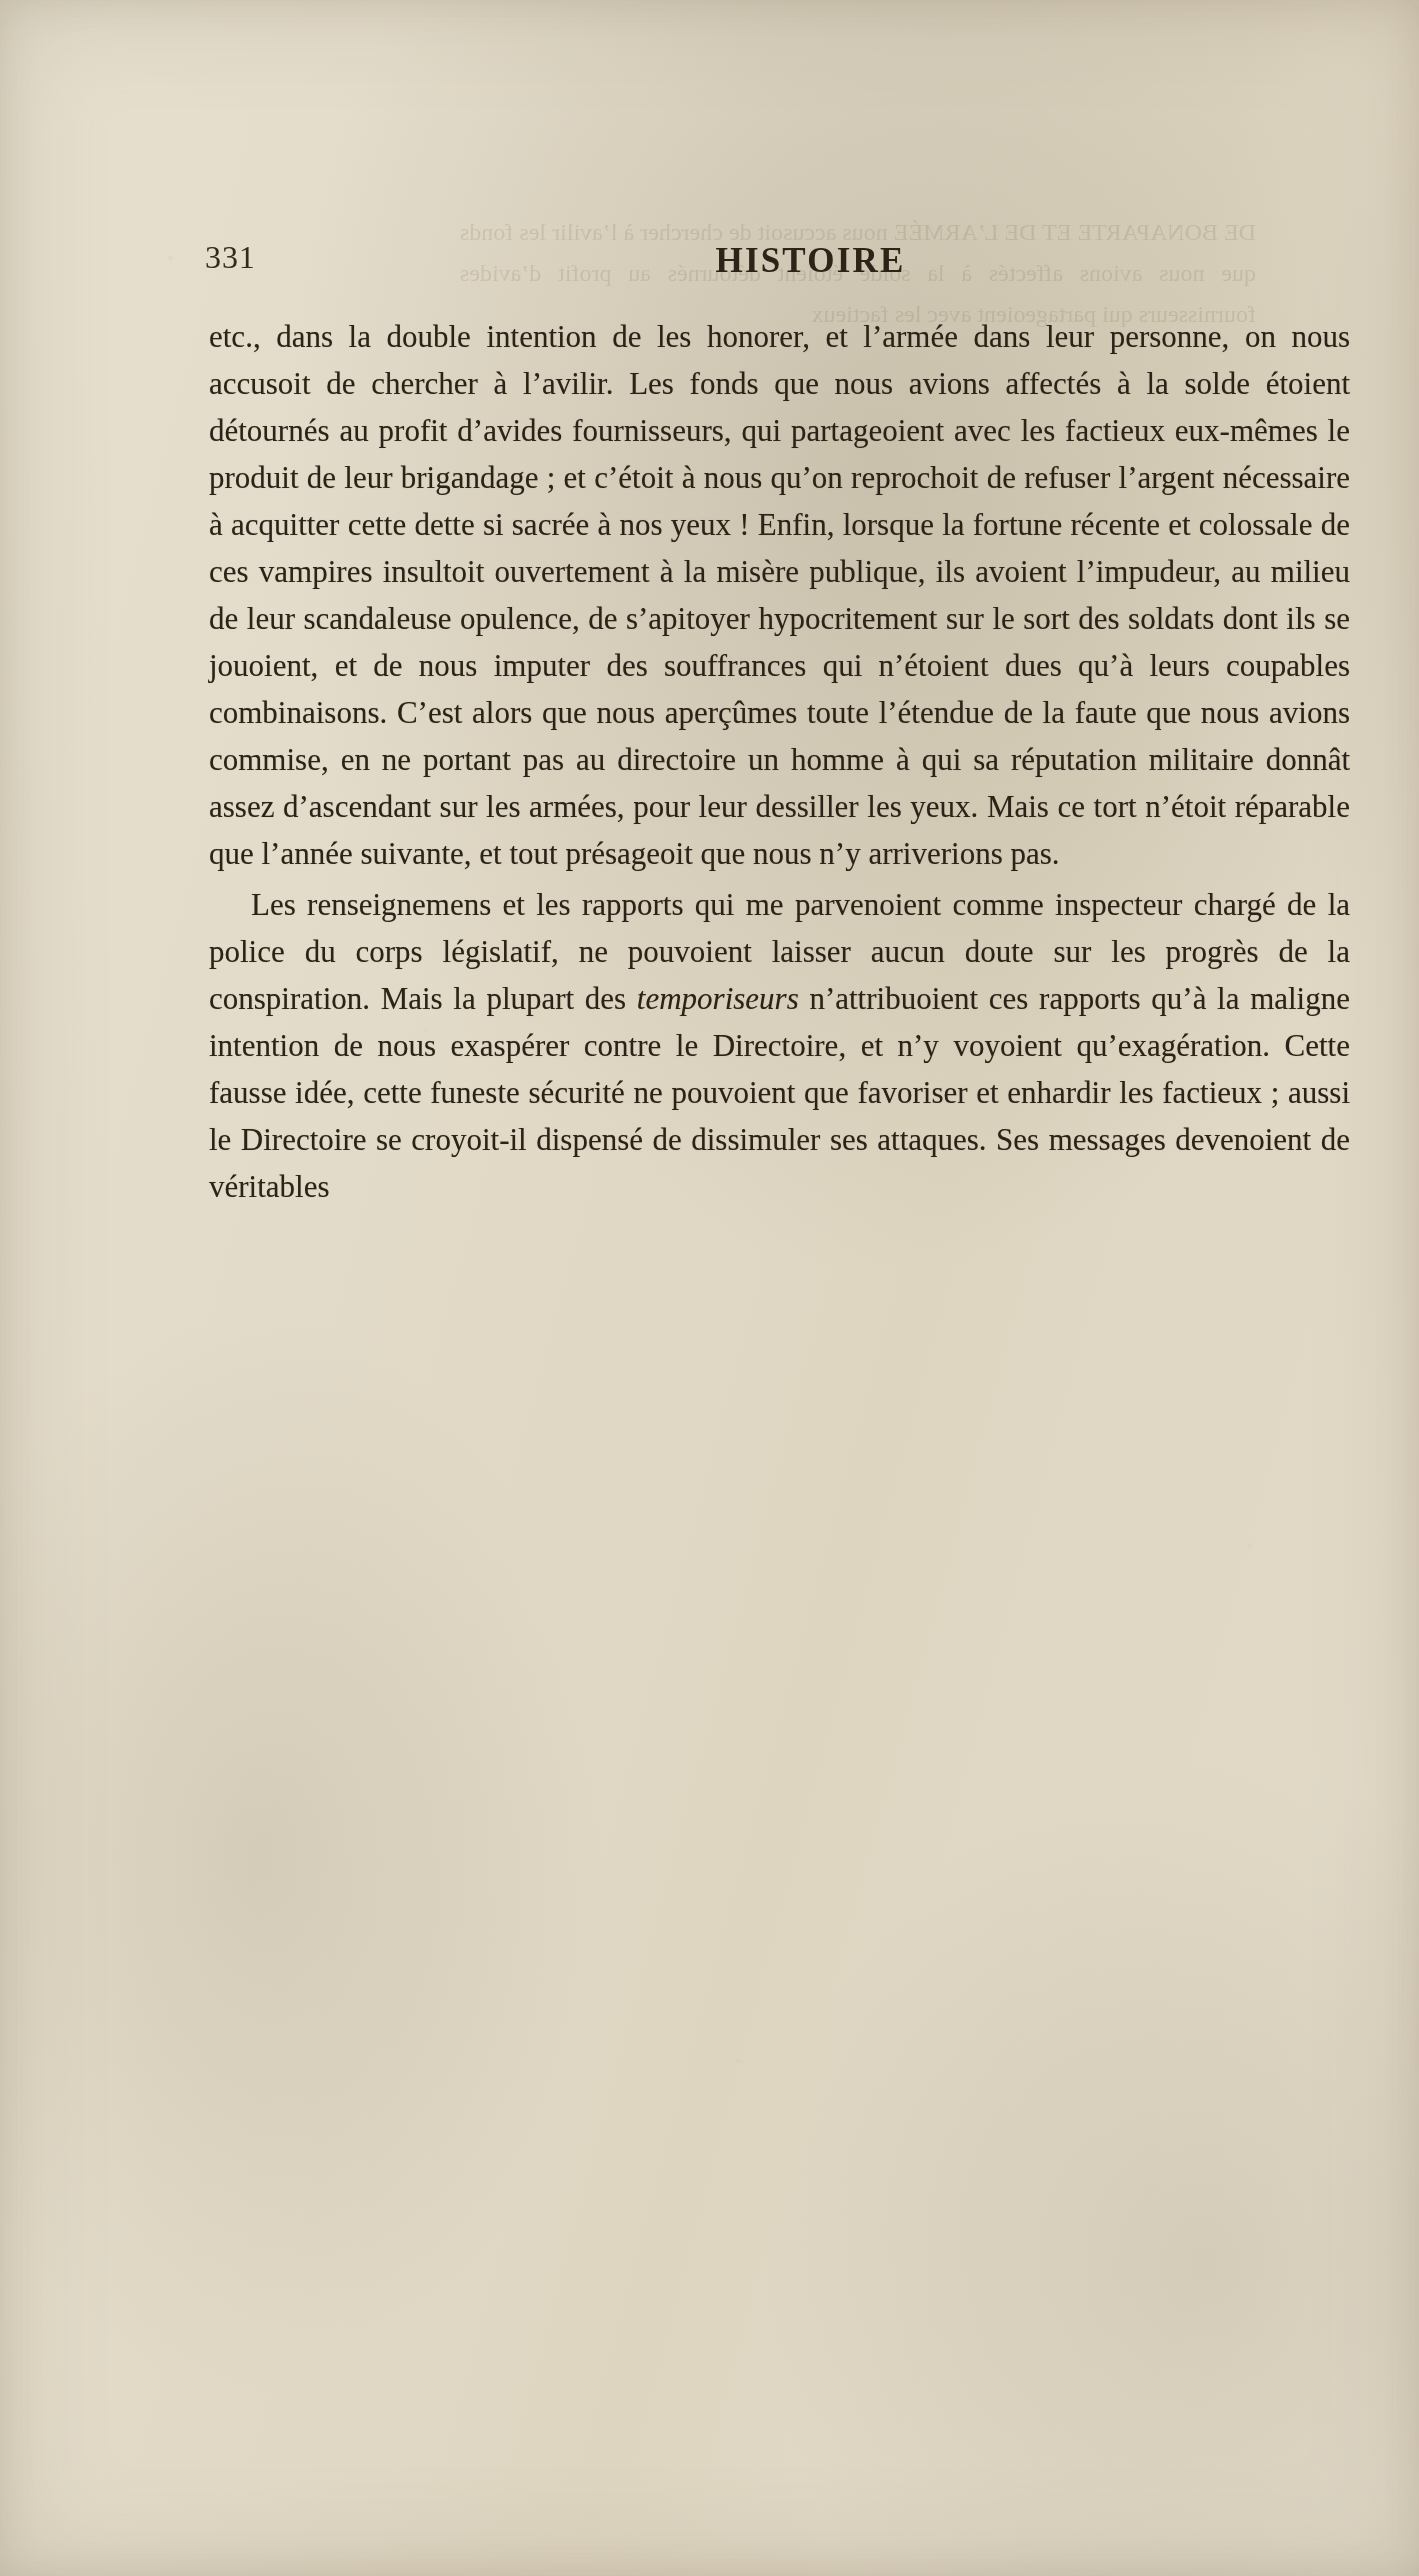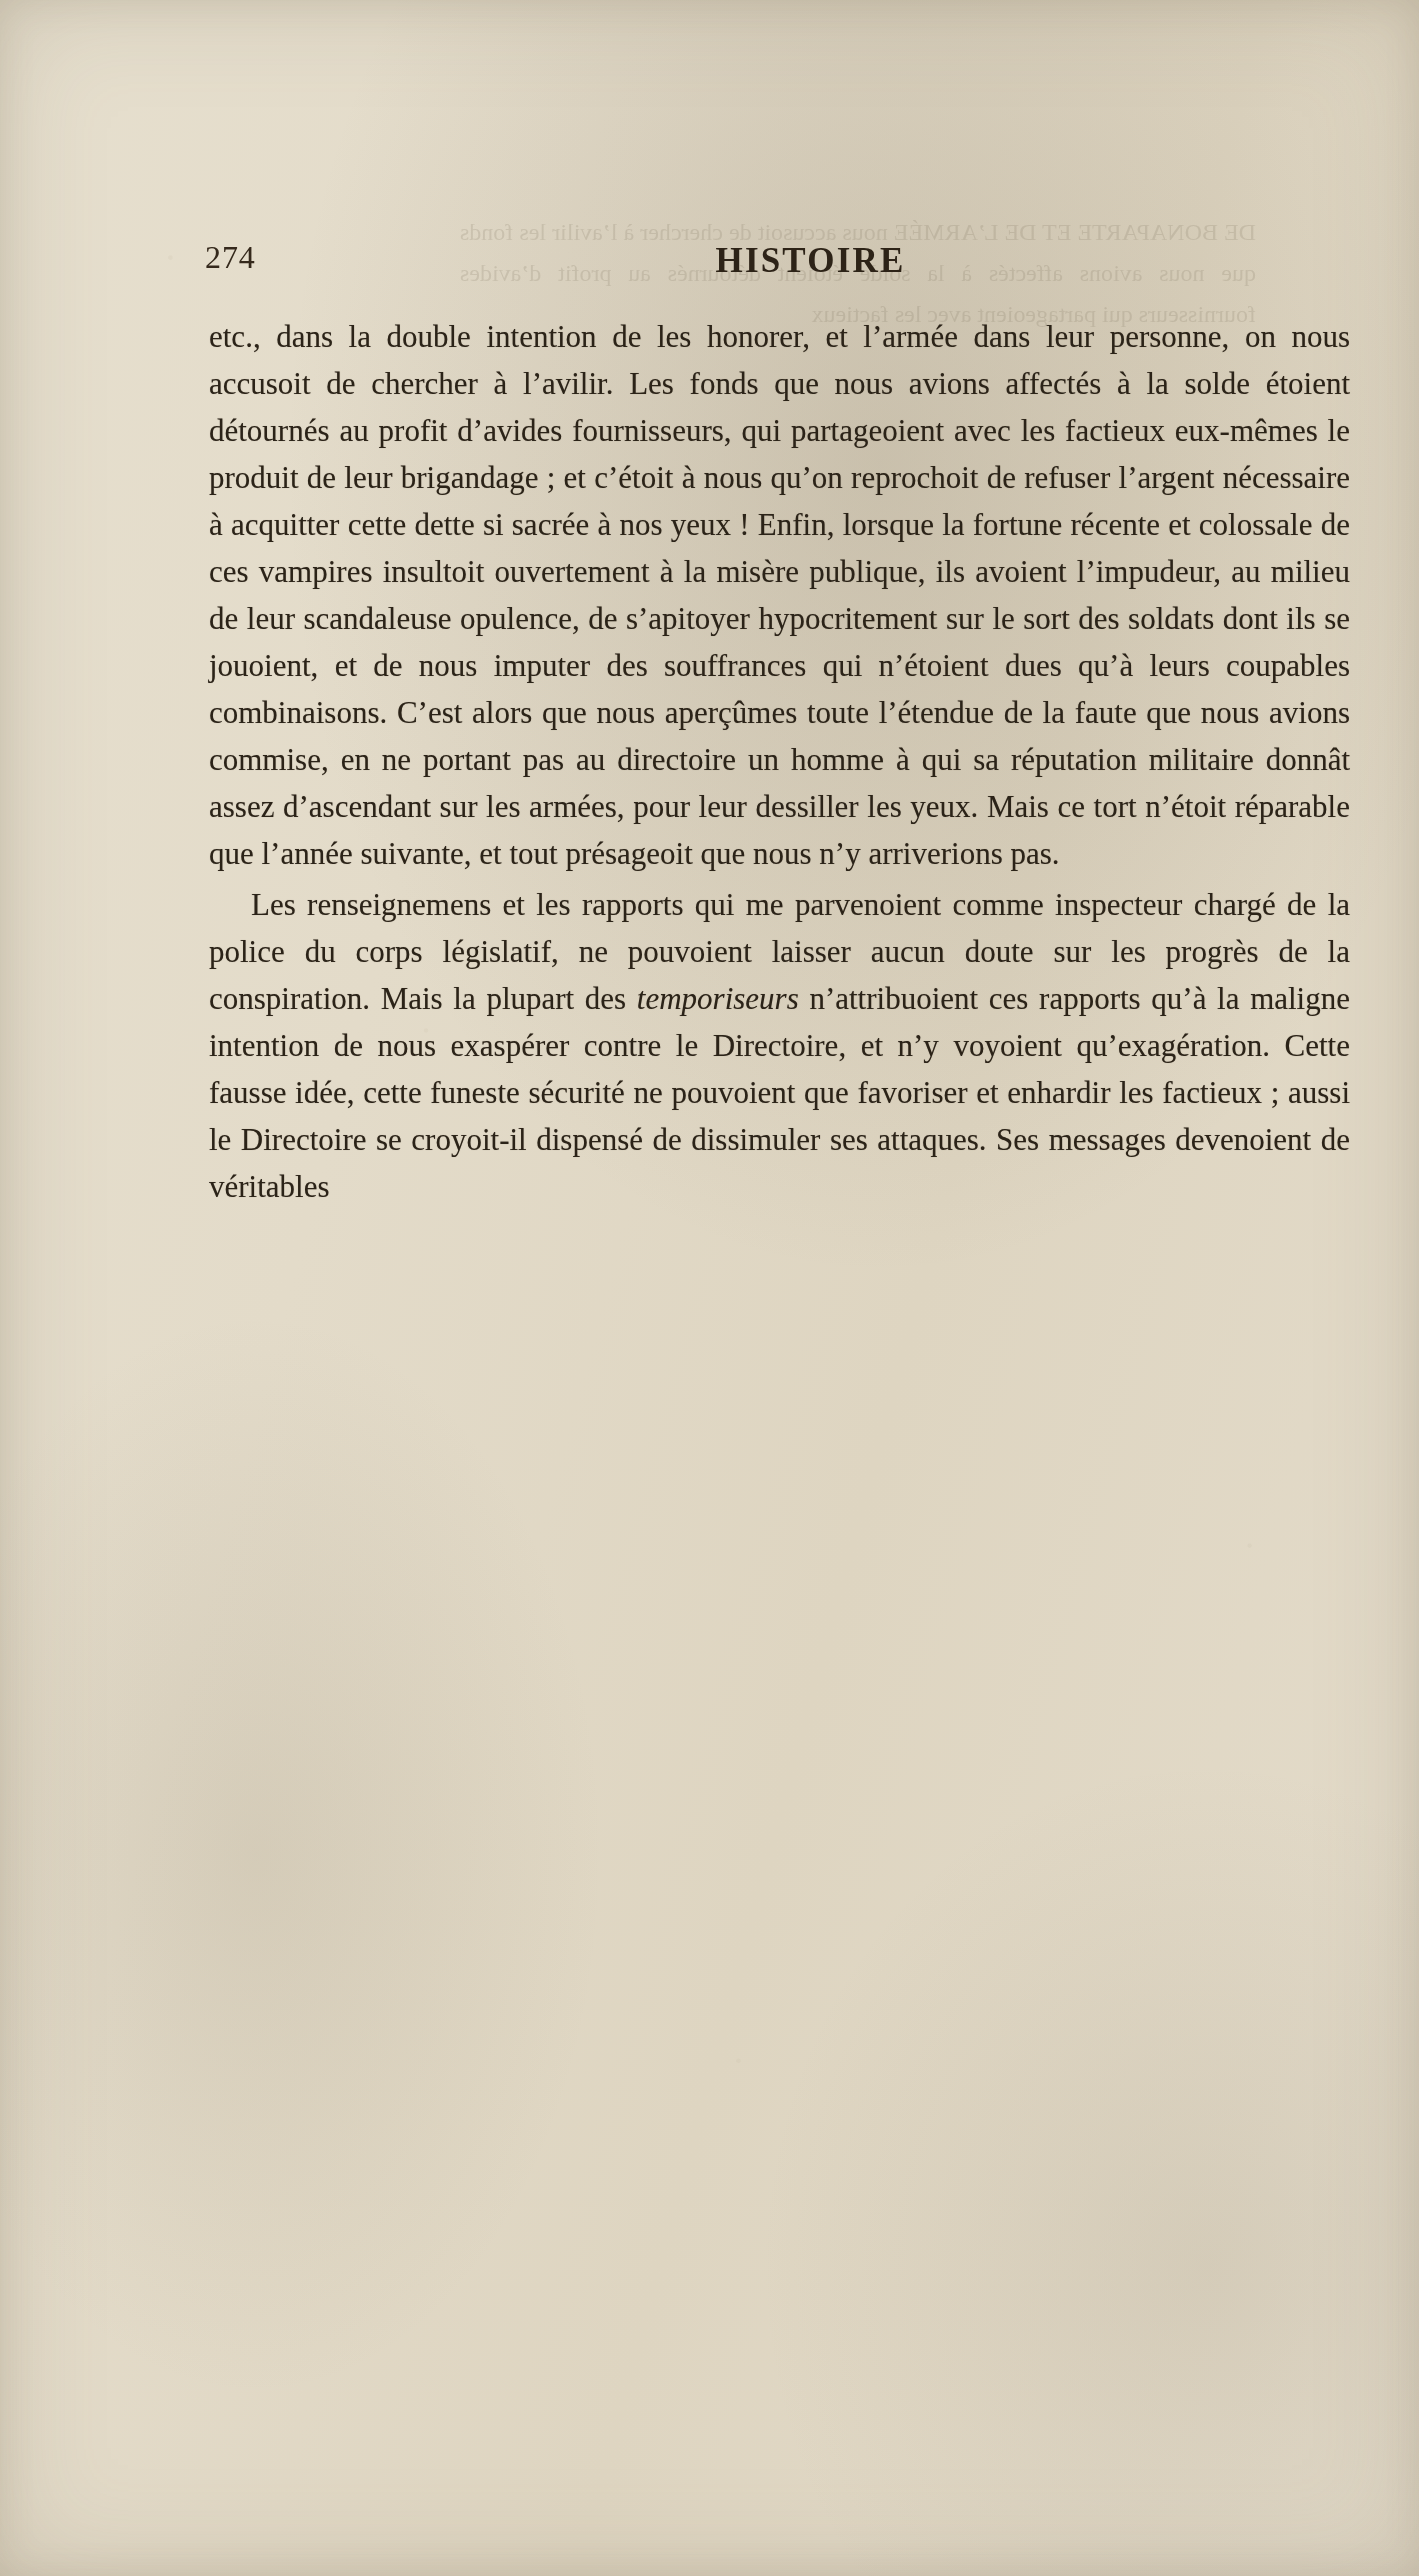--- a/index.html
+++ b/index.html
@@ -122,21 +122,21 @@
 </head>
 <body>
 
 <div id="page">
 
   <div id="showthrough">DE BONAPARTE ET DE L’ARMÉE nous accusoit de chercher à l’avilir les fonds que nous avions affectés à la solde étoient détournés au profit d’avides fournisseurs qui partageoient avec les factieux</div>
 
   <div id="content">
 
     <div class="head-row">
-      <div class="folio">274</div>
+      <div class="folio">331</div>
       <div class="running-title">HISTOIRE</div>
     </div>
 
     <p class="body">etc., dans la double intention de les honorer, et l’armée dans leur personne, on nous accusoit de chercher à l’avilir. Les fonds que nous avions affectés à la solde étoient détournés au profit d’avides fournisseurs, qui partageoient avec les factieux eux-mêmes le produit de leur brigandage ; et c’étoit à nous qu’on reprochoit de refuser l’argent nécessaire à acquitter cette dette si sacrée à nos yeux ! Enfin, lorsque la fortune récente et colossale de ces vampires insultoit ouvertement à la misère publique, ils avoient l’impudeur, au milieu de leur scandaleuse opulence, de s’apitoyer hypocritement sur le sort des soldats dont ils se jouoient, et de nous imputer des souffrances qui n’étoient dues qu’à leurs coupables combinaisons. C’est alors que nous aperçûmes toute l’étendue de la faute que nous avions commise, en ne portant pas au directoire un homme à qui sa réputation militaire donnât assez d’ascendant sur les armées, pour leur dessiller les yeux. Mais ce tort n’étoit réparable que l’année suivante, et tout présageoit que nous n’y arriverions pas.</p>
 
     <p class="body indent"><span>Les renseignemens et les rapports qui me parvenoient comme inspecteur chargé de la police du corps législatif, ne pouvoient laisser aucun doute sur les progrès de la conspiration. Mais la plupart des </span><em class="ital">temporiseurs</em><span> n’attribuoient ces rapports qu’à la maligne intention de nous exaspérer contre le Directoire, et n’y voyoient qu’exagération. Cette fausse idée, cette funeste sécurité ne pouvoient que favoriser et enhardir les factieux ; aussi le Directoire se croyoit-il dispensé de dissimuler ses attaques. Ses messages devenoient de véritables</span></p>
 
   </div>
 
   <div id="grain"></div>

